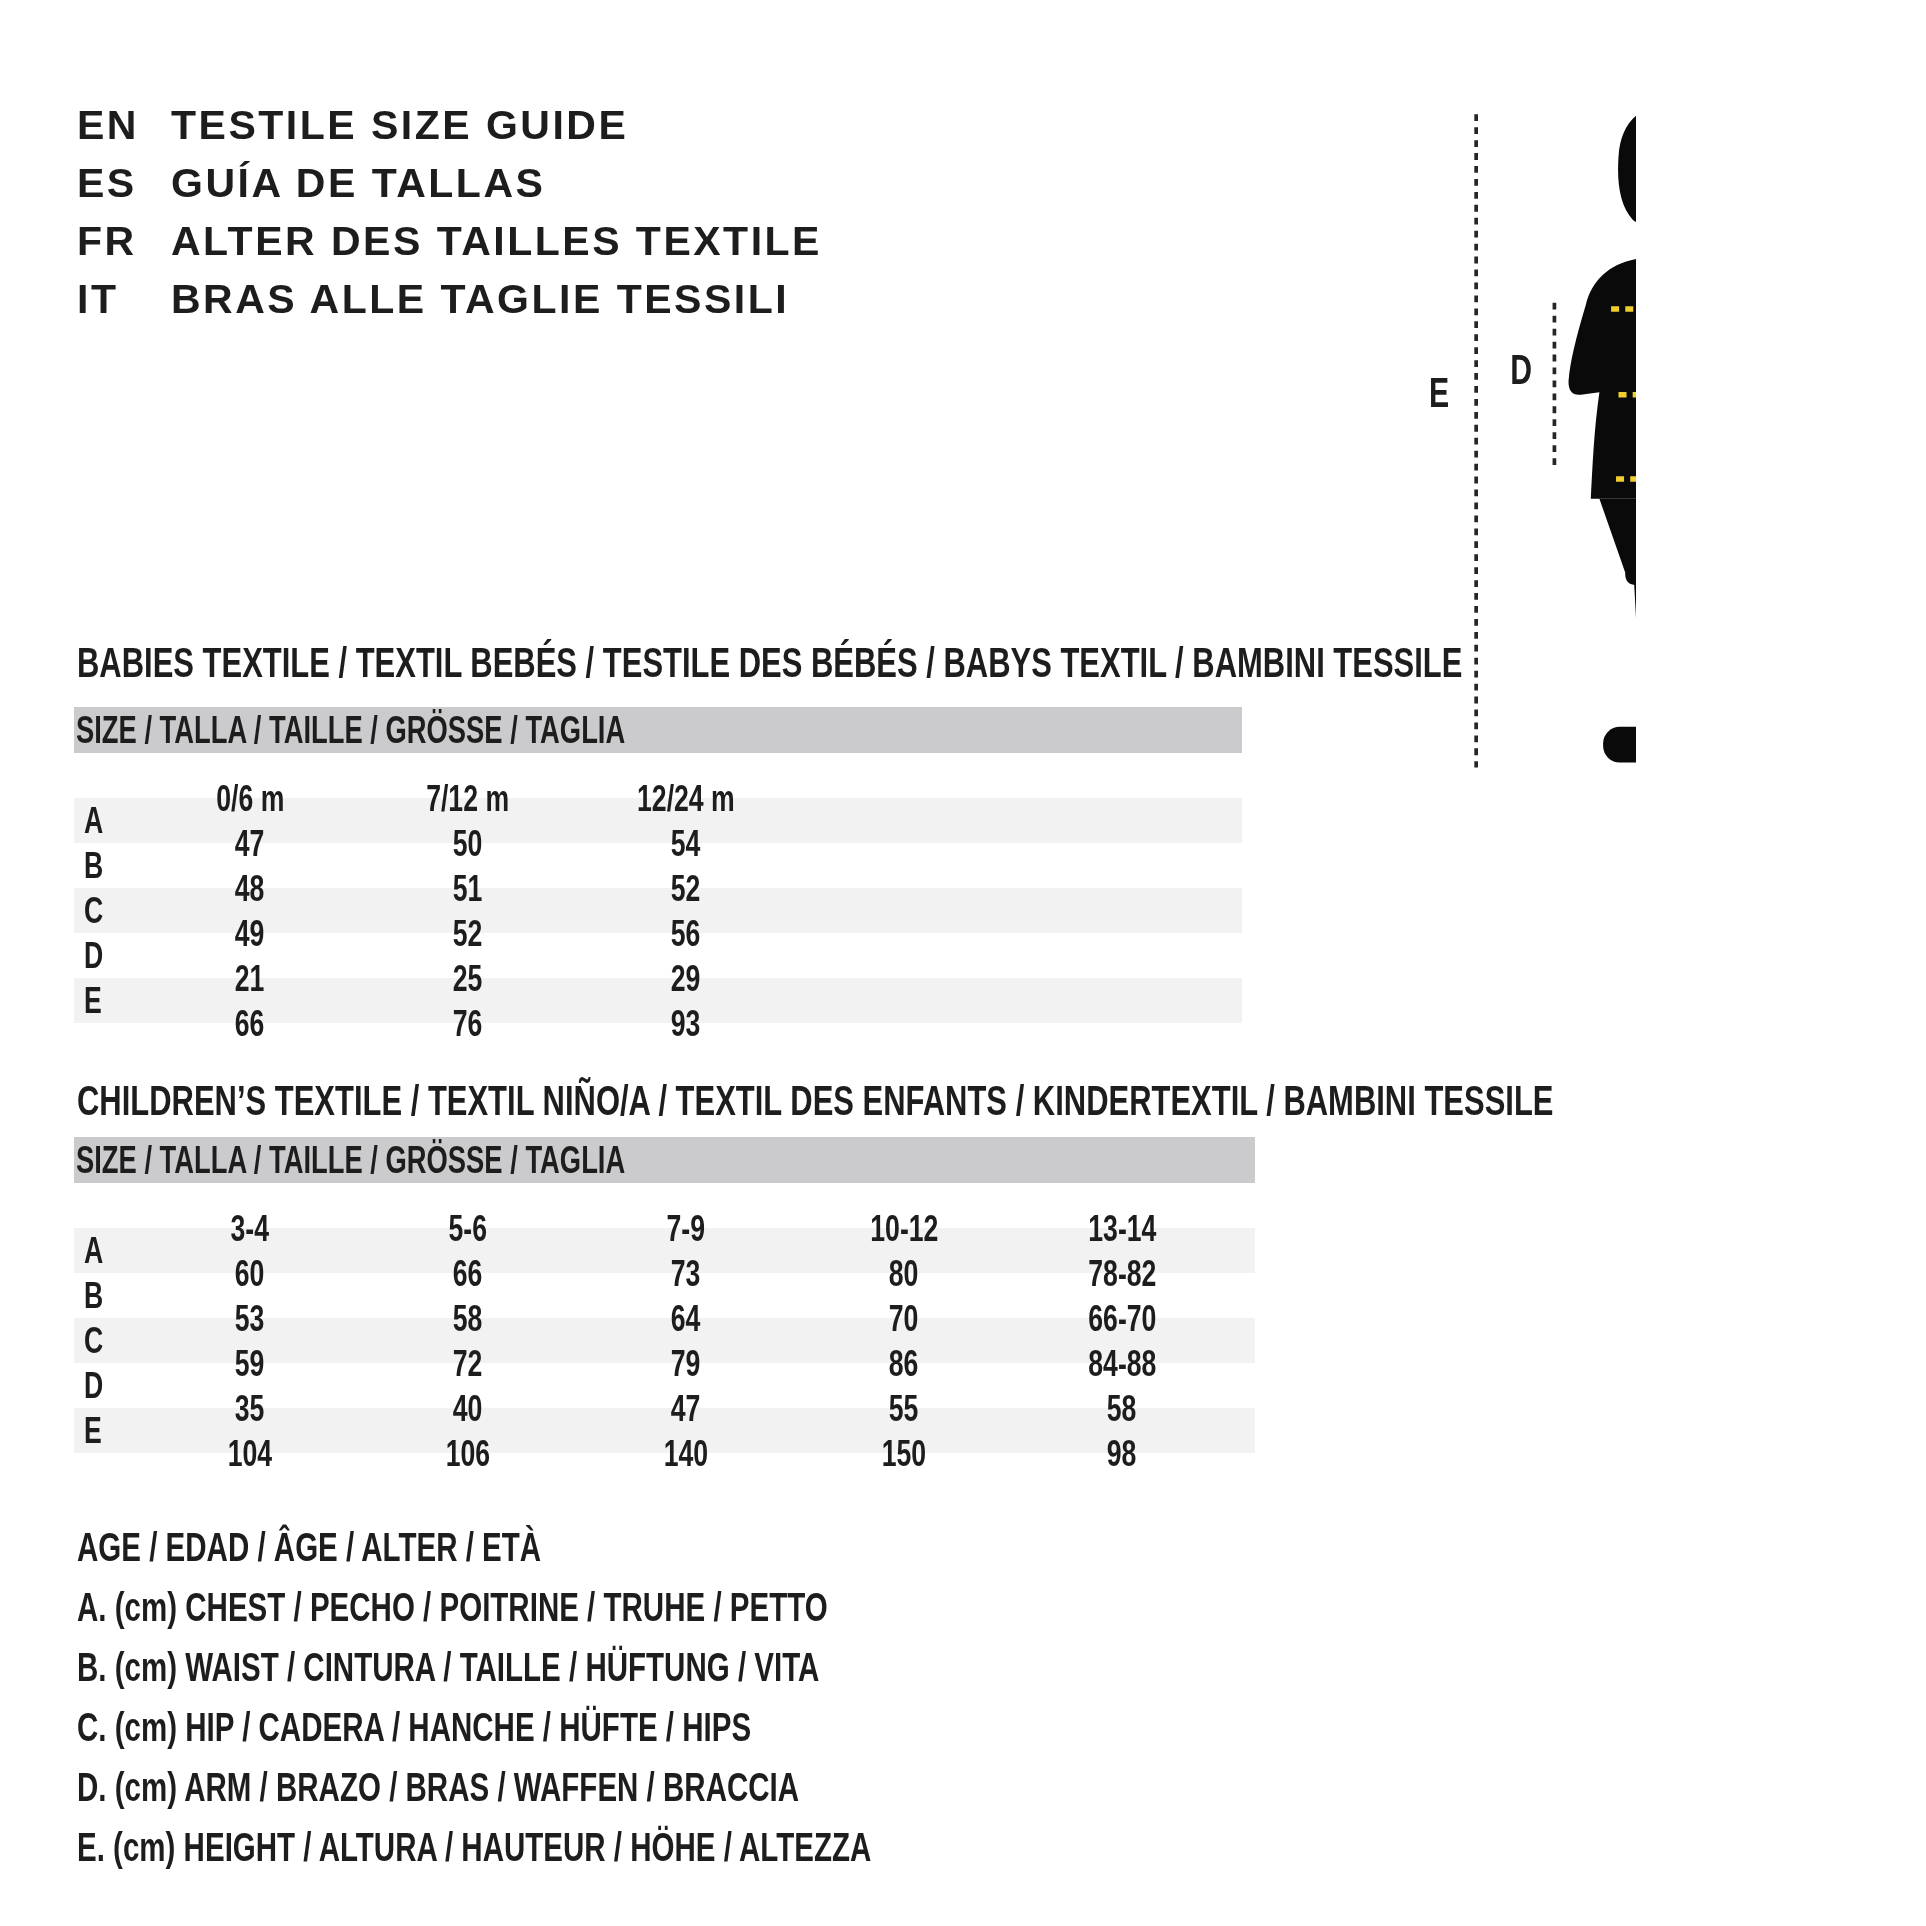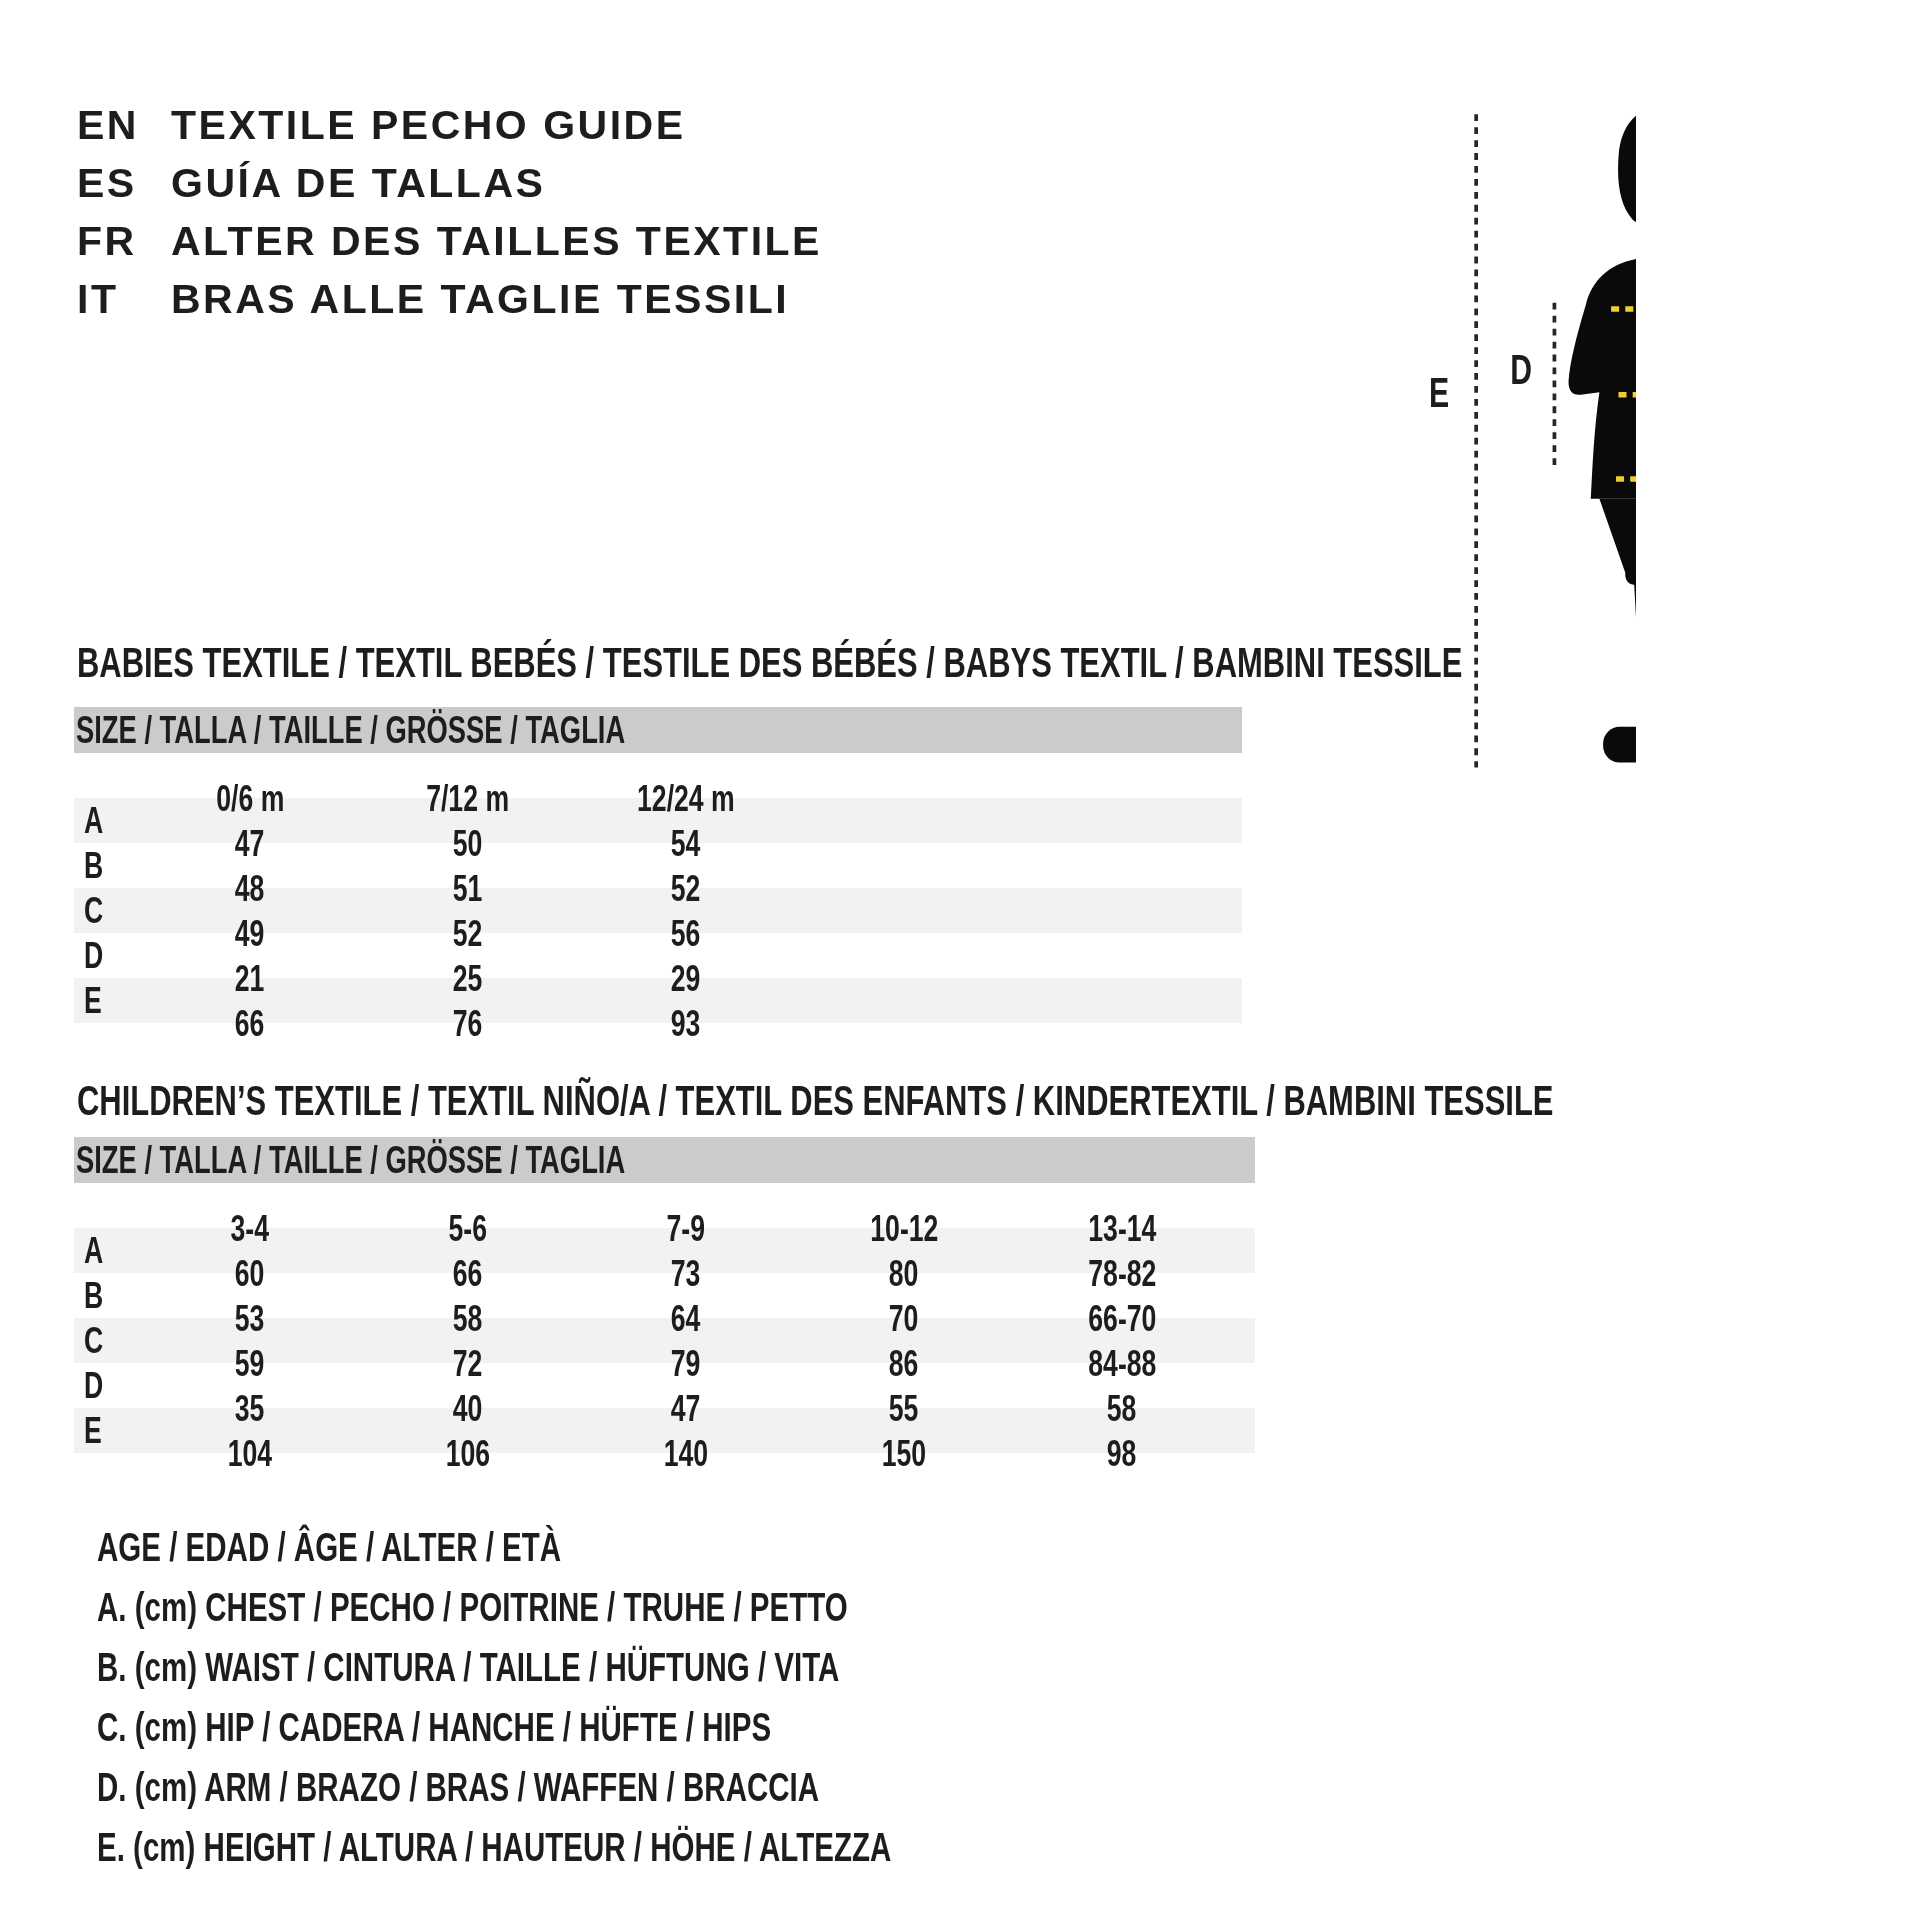--- a/index.html
+++ b/index.html
@@ -25,32 +25,32 @@
 
   
   .size-table{position:absolute;}
   .size-band{height:46px;line-height:46px;background:#cbcbcd;padding-left:2px;font-size:38px;font-weight:700;}
   .tbl-row{display:flex;height:45px;line-height:45px;font-size:37px;font-weight:700;}
   .tbl-row.alt{background:#f2f2f2;}
   .tbl-label{flex:0 0 57px;padding-left:10px;text-align:left;}
   .tbl-cell{flex:0 0 218px;text-align:center;margin-top:23px;}
 
   
-  #legend{position:absolute;left:77px;top:1517px;margin-left:20px;}
+  #legend{position:absolute;left:77px;top:1517px;}
   .legend-row{height:60px;line-height:60px;font-size:41px;font-weight:700;white-space:nowrap;}
 </style>
 </head>
 <body>
 
 <div id="canvas">
 
   <div id="language-header">
       <div class="lang-row">
         <div class="lang-code"><span class="plain">EN</span></div>
-        <div class="lang-title"><span class="plain">TEXTILE PECHO GUIDE</span></div>
+        <div class="lang-title"><span class="plain">TESTILE SIZE GUIDE</span></div>
       </div>
       <div class="lang-row">
         <div class="lang-code"><span class="plain">ES</span></div>
         <div class="lang-title"><span class="plain">GUÍA DE TALLAS</span></div>
       </div>
       <div class="lang-row">
         <div class="lang-code"><span class="plain">FR</span></div>
         <div class="lang-title"><span class="plain">ALTER DES TAILLES TEXTILE</span></div>
       </div>
       <div class="lang-row">

